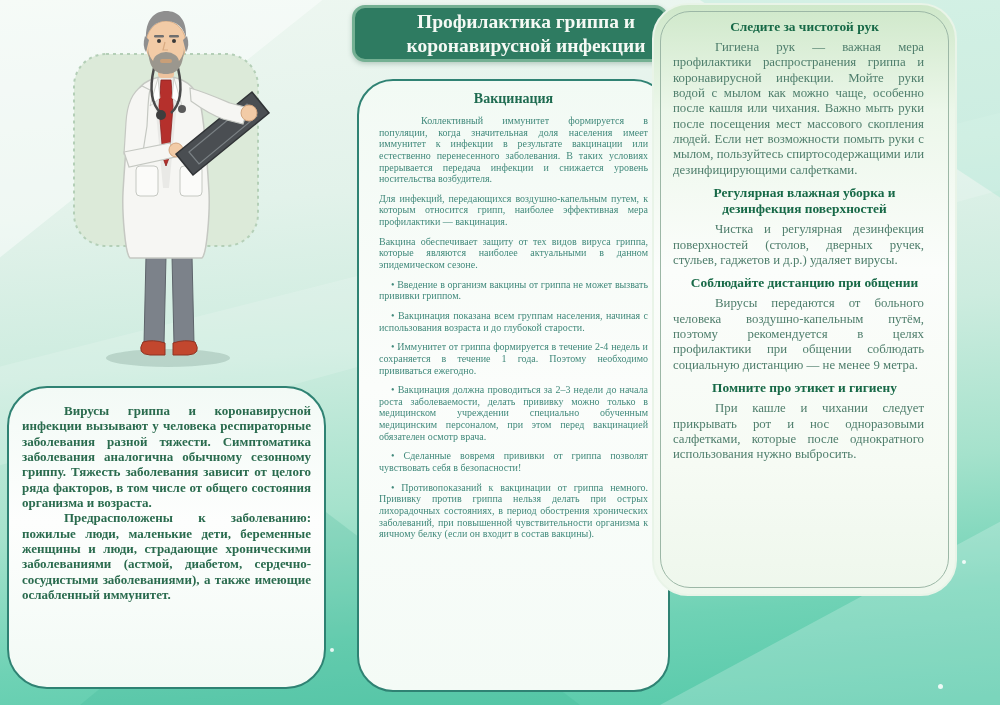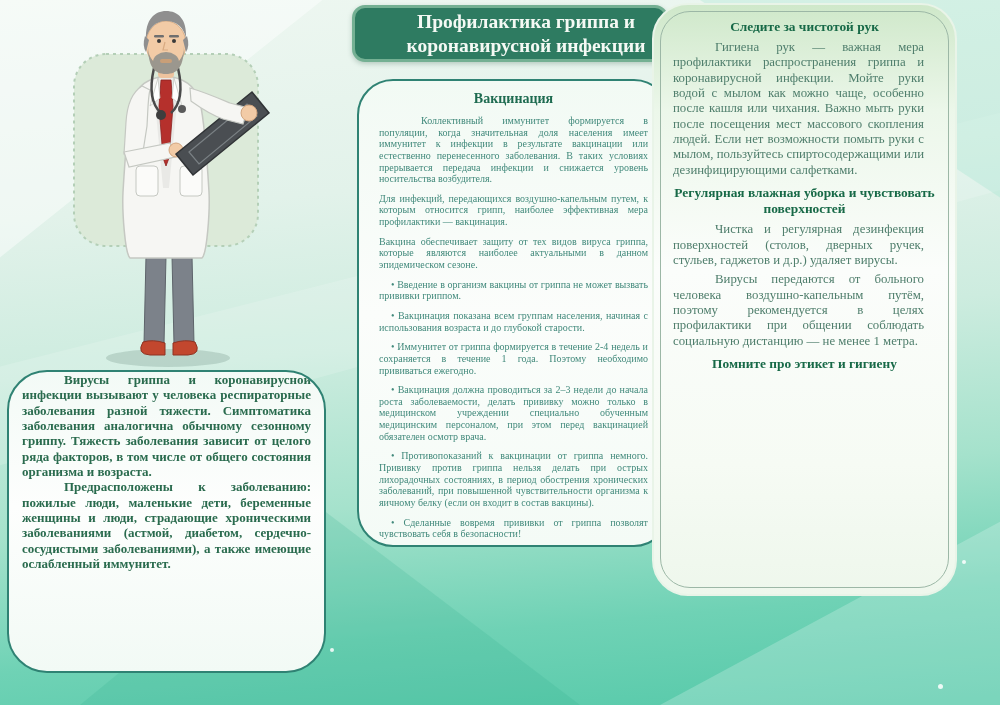--- a/index.html
+++ b/index.html
@@ -22,31 +22,31 @@
     background:#2e7b61;border:3px solid #74b093;border-radius:13px;
     box-sizing:border-box;display:flex;align-items:center;justify-content:center;
     box-shadow:0 2px 5px rgba(30,80,60,0.25);
   }
   .banner .t{color:#f4f9f4;font-weight:bold;font-size:19.5px;line-height:1.22;text-align:center;padding-left:32px;}
 
   
   .card{position:absolute;box-sizing:border-box;overflow:hidden;}
 
   .left-box{
-    left:7px;top:370px;width:319px;height:303px;border-radius:40px;
+    left:7px;top:386px;width:319px;height:303px;border-radius:40px;
     background:linear-gradient(180deg,#f3faf6 0%,#fdfefd 45%,#f2faf5 100%);
-    border:2px solid #2f8273;padding:0 13px 12px 13px;
+    border:2px solid #2f8273;padding:15px 13px 12px 13px;
   }
   .left-box p{
     margin:0;color:#2a6b4e;font-weight:bold;font-size:13px;line-height:1.18;
     text-align:justify;
   }
 
   .mid-box{
-    left:357px;top:79px;width:313px;height:468px;border-radius:36px;
+    left:357px;top:79px;width:313px;height:613px;border-radius:36px;
     background:linear-gradient(180deg,#f2faf4 0%,#fbfdfb 50%,#f4fbf6 100%);
     border:2px solid #2f8273;padding:10px 12px 10px 12px;
   }
   .mid-box h3{
     margin:0 0 1px 0;text-align:center;color:#1e6b50;font-size:14px;font-weight:bold;
   }
   .mid-box p{
     margin:8px;color:#41897b;font-size:10px;line-height:1.165;text-align:justify;
   }
   .mid-box p.bullet::before{content:"• ";}
@@ -156,28 +156,30 @@
 
   <div class="card mid-box">
     <h3>Вакцинация</h3>
     <p class="indent">Коллективный иммунитет формируется в популяции, когда значительная доля населения имеет иммунитет к инфекции в результате вакцинации или естественно перенесенного заболевания. В таких условиях прерывается передача инфекции и снижается уровень носительства возбудителя.</p>
     <p>Для инфекций, передающихся воздушно-капельным путем, к которым относится грипп, наиболее эффективная мера профилактики — вакцинация.</p>
     <p>Вакцина обеспечивает защиту от тех видов вируса гриппа, которые являются наиболее актуальными в данном эпидемическом сезоне.</p>
     <p class="bullet">Введение в организм вакцины от гриппа не может вызвать прививки гриппом.</p>
     <p class="bullet">Вакцинация показана всем группам населения, начиная с использования возраста и до глубокой старости.</p>
     <p class="bullet">Иммунитет от гриппа формируется в течение 2-4 недель и сохраняется в течение 1 года. Поэтому необходимо прививаться ежегодно.</p>
     <p class="bullet">Вакцинация должна проводиться за 2–3 недели до начала роста заболеваемости, делать прививку можно только в медицинском учреждении специально обученным медицинским персоналом, при этом перед вакцинацией обязателен осмотр врача.</p>
+    <p class="bullet">Сделанные вовремя прививки от гриппа позволят чувствовать себя в безопасности!</p>
     <p class="bullet">Противопоказаний к вакцинации от гриппа немного. Прививку против гриппа нельзя делать при острых лихорадочных состояниях, в период обострения хронических заболеваний, при повышенной чувствительности организма к яичному белку (если он входит в состав вакцины).</p>
-    <p class="bullet">Сделанные вовремя прививки от гриппа позволят чувствовать себя в безопасности!</p>
   </div>
 
   <div class="card right-box">
     <div class="right-inner">
       <h3 style="margin-top:2px">Следите за чистотой рук</h3>
       <p class="indent">Гигиена рук — важная мера профилактики распространения гриппа и коронавирусной инфекции. Мойте руки водой с мылом как можно чаще, особенно после кашля или чихания. Важно мыть руки после посещения мест массового скопления людей. Если нет возможности помыть руки с мылом, пользуйтесь спиртосодержащими или дезинфицирующими салфетками.</p>
-      <h3>Регулярная влажная уборка и чувствовать поверхностей</h3>
+      <h3>Регулярная влажная уборка и дезинфекция поверхностей</h3>
       <p class="indent">Чистка и регулярная дезинфекция поверхностей (столов, дверных ручек, стульев, гаджетов и д.р.) удаляет вирусы.</p>
-      <p class="indent">Вирусы передаются от больного человека воздушно-капельным путём, поэтому рекомендуется в целях профилактики при общении соблюдать социальную дистанцию — не менее 1 метра.</p>
+      <h3>Соблюдайте дистанцию при общении</h3>
+      <p class="indent">Вирусы передаются от больного человека воздушно-капельным путём, поэтому рекомендуется в целях профилактики при общении соблюдать социальную дистанцию — не менее 9 метра.</p>
       <h3>Помните про этикет и гигиену</h3>
+      <p class="indent">При кашле и чихании следует прикрывать рот и нос одноразовыми салфетками, которые после однократного использования нужно выбросить.</p>
     </div>
   </div>
 
 </div>
 
 </body></html>

